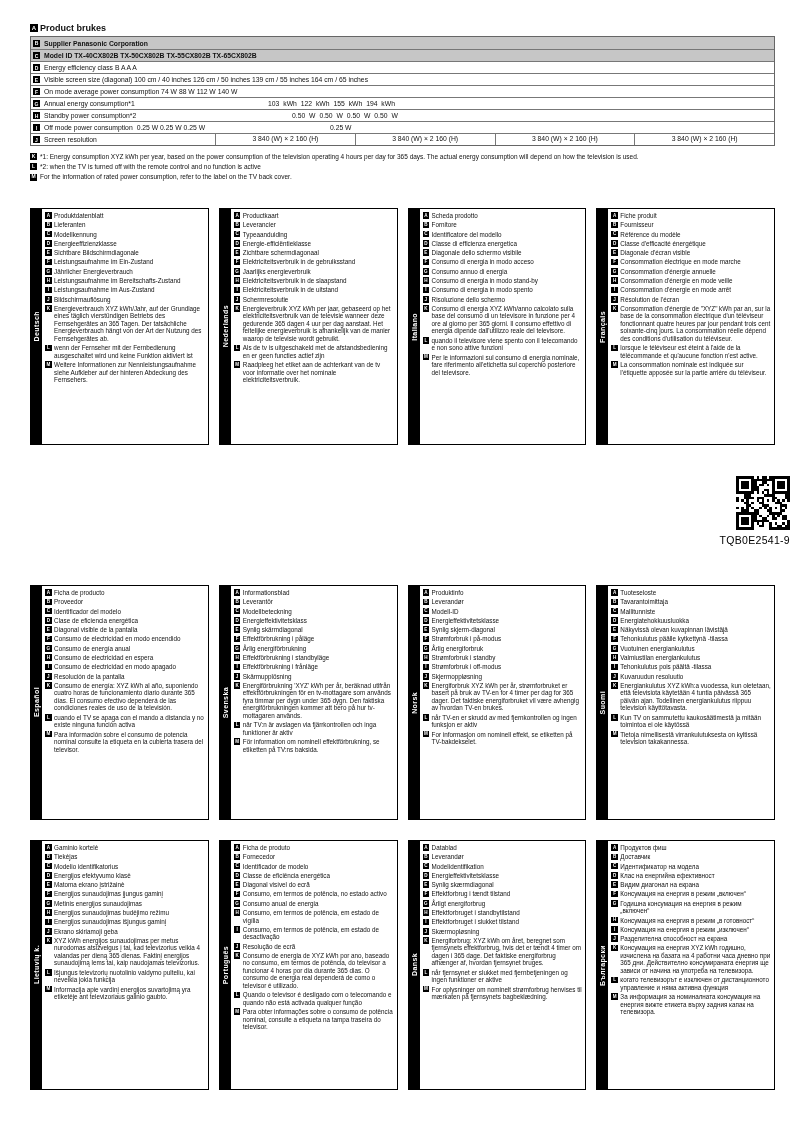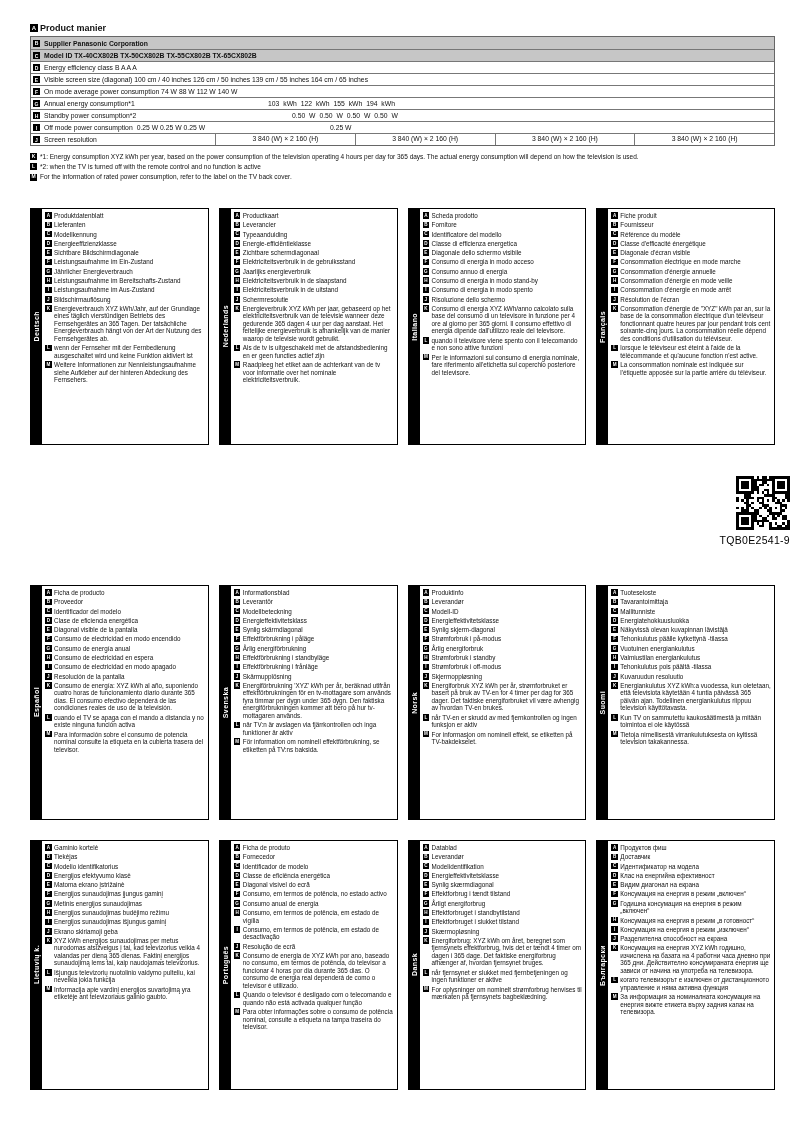--- a/index.html
+++ b/index.html
@@ -53,21 +53,21 @@
   
   .qr-wrap { position:absolute; left:700px; top:476px; width:90px; }
   #qr-svg { display:block; margin-left:auto; background:#fff; }
   .qr-label { font-size:10.5px; margin-top:4px; text-align:right; letter-spacing:0.3px; color:#000; }
 </style>
 </head>
 <body>
 
 <div class="doc-title">
   <span class="badge title-badge">A</span>
-  <span>Product manier</span>
+  <span>Product brukes</span>
 </div>
 
 <div class="fiche-table" id="fiche-table">
     <div class="fiche-row row-B shaded">
       <span class="badge tbl-badge">B</span>
       <span class="cell-text">Supplier Panasonic Corporation</span>
     </div>
     <div class="fiche-row row-C shaded">
       <span class="badge tbl-badge">C</span>
       <span class="cell-text">Model ID TX-40CX802B TX-50CX802B TX-55CX802B TX-65CX802B</span>

